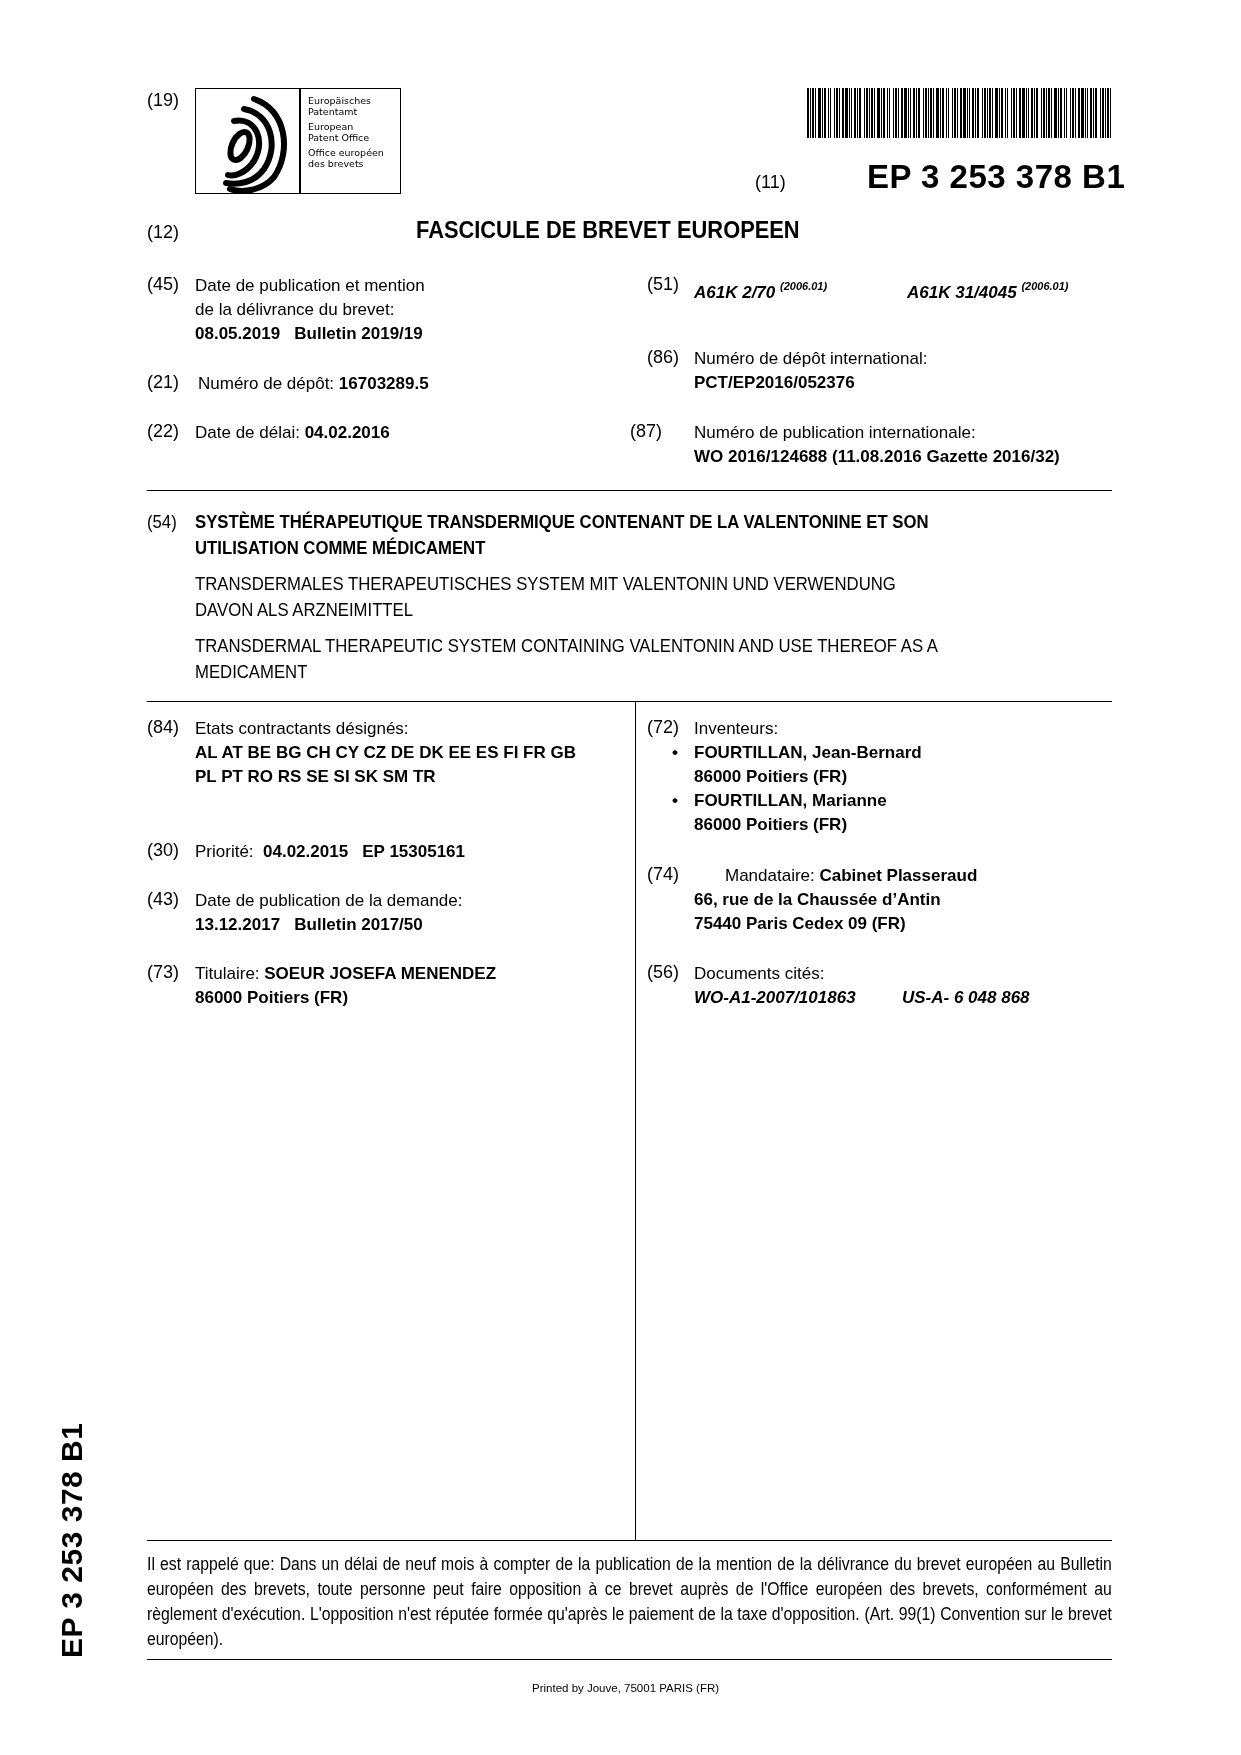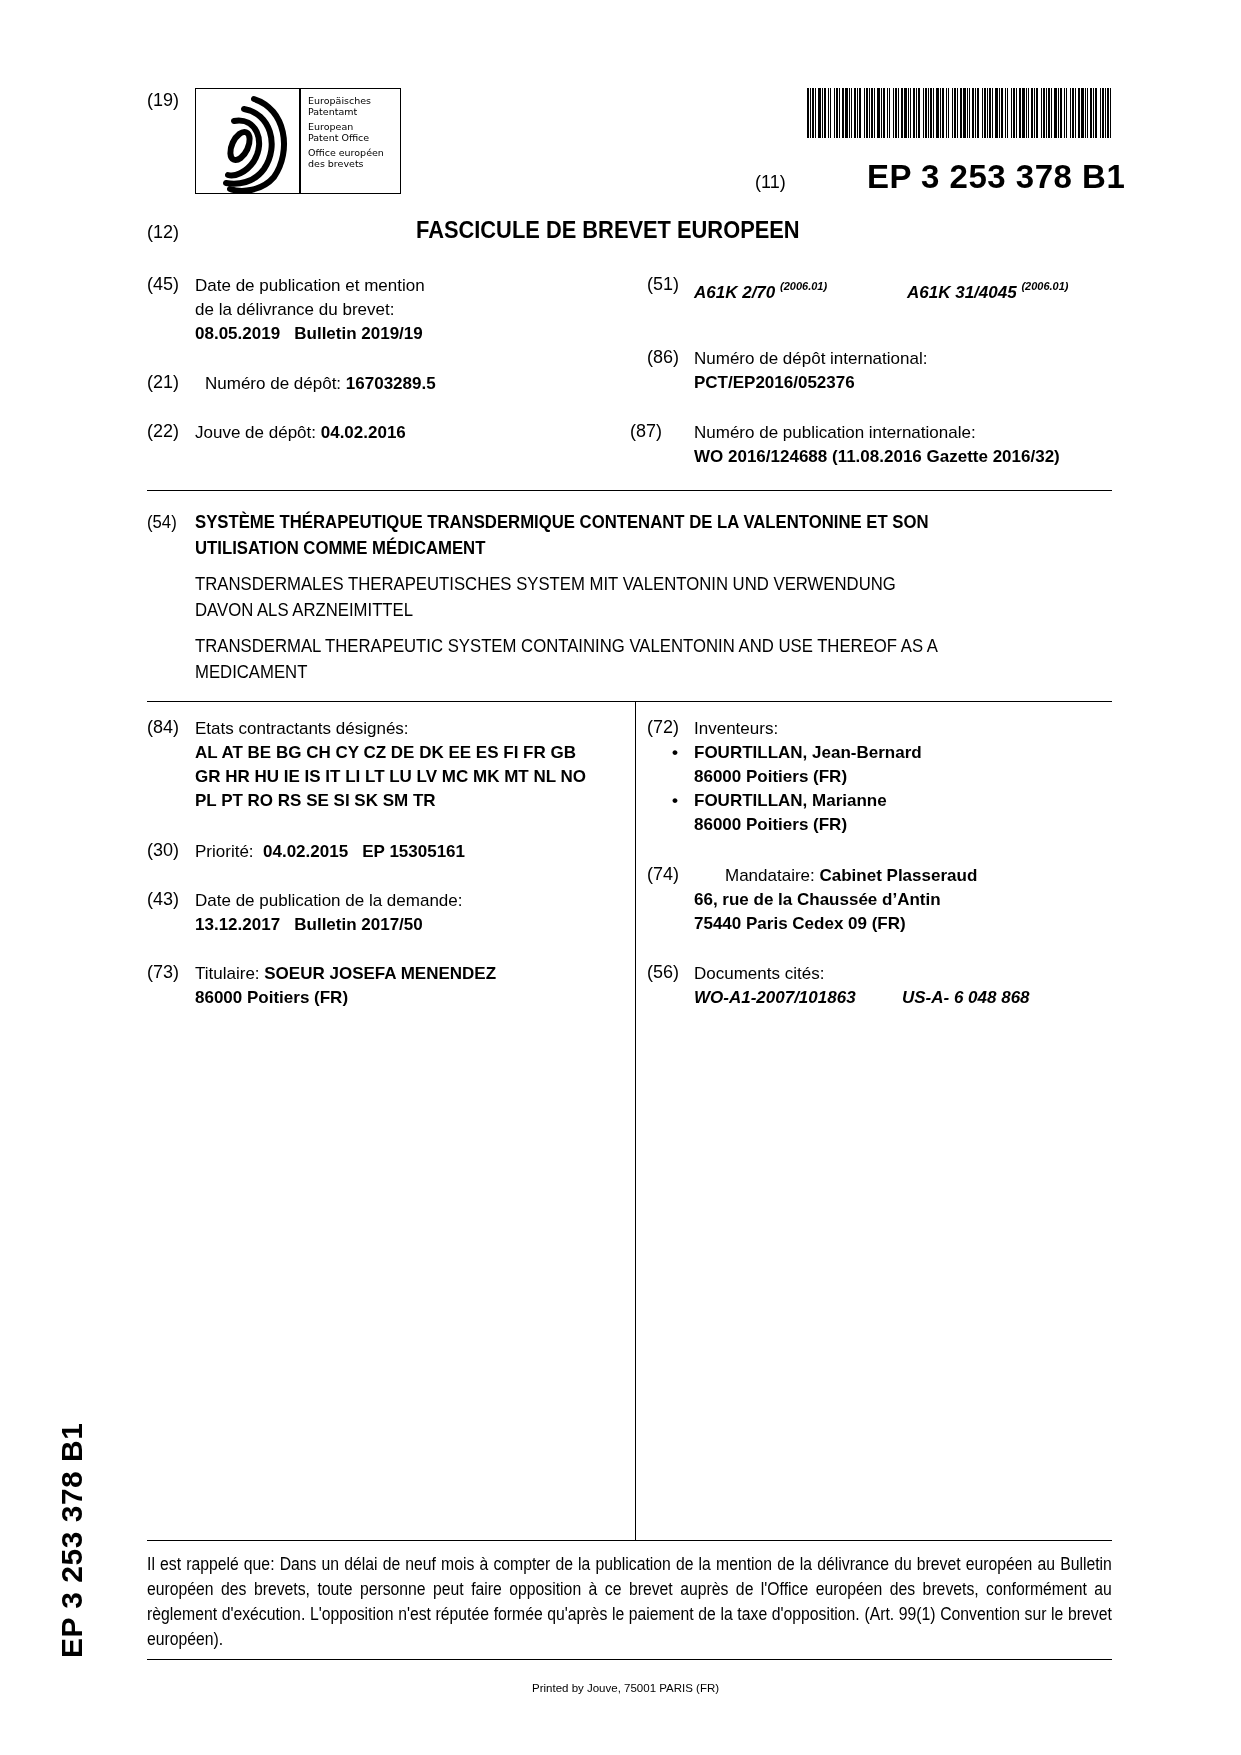--- a/index.html
+++ b/index.html
@@ -272,24 +272,24 @@
 <div class="abs title-main" style="left:416px;top:217px;">FASCICULE DE BREVET EUROPEEN</div>
 
 <div class="abs num" style="left:147px;top:274px;">(45)</div>
 <div class="abs lbl" style="left:195px;top:274px;">
   <div>Date de publication et mention</div>
   <div>de la délivrance du brevet:</div>
   <div class="b" style="white-space:pre;">08.05.2019   Bulletin 2019/19</div>
 </div>
 
 <div class="abs num" style="left:147px;top:372px;">(21)</div>
-<div class="abs lbl" style="left:205px;top:372px;white-space:pre;"><span>Numéro de dépôt: </span><span class="b">16703289.5</span></div>
+<div class="abs lbl" style="left:198px;top:372px;white-space:pre;"><span>Numéro de dépôt: </span><span class="b">16703289.5</span></div>
 
 <div class="abs num" style="left:147px;top:421px;">(22)</div>
-<div class="abs lbl" style="left:195px;top:421px;white-space:pre;"><span>Jouve de dépôt: </span><span class="b">04.02.2016</span></div>
+<div class="abs lbl" style="left:195px;top:421px;white-space:pre;"><span>Date de délai: </span><span class="b">04.02.2016</span></div>
 
 <div class="abs num" style="left:647px;top:274px;">(51)</div>
 <div class="abs lbl" style="left:694px;top:274px;">
   <div style="position:relative;height:24px;width:420px;">
     <span class="ital" style="position:absolute;left:0;"><span>A61K 2/70</span> <sup class="cl">(2006.01)</sup></span>
     <span class="ital" style="position:absolute;left:213px;"><span>A61K 31/4045</span> <sup class="cl">(2006.01)</sup></span>
   </div>
 </div>
 
 <div class="abs num" style="left:647px;top:347px;">(86)</div>
@@ -323,21 +323,20 @@
 </div>
 
 <div class="rule" style="left:147px;top:701px;width:965px;"></div>
 <div class="vrule" style="left:635px;top:701px;height:839px;"></div>
 
 <div class="abs num" style="left:147px;top:717px;">(84)</div>
 <div class="abs lbl" style="left:195px;top:717px;">
   <div>Etats contractants désignés:</div>
   <div class="b">
     <div>AL AT BE BG CH CY CZ DE DK EE ES FI FR GB</div>
-    <div>GR HR HU IE IS IT LI LT LU LV MC MK MT NL NO</div>
     <div>PL PT RO RS SE SI SK SM TR</div>
   </div>
 </div>
 
 <div class="abs num" style="left:147px;top:840px;">(30)</div>
 <div class="abs lbl" style="left:195px;top:840px;white-space:pre;"><span>Priorité:  </span><span class="b">04.02.2015   EP 15305161</span></div>
 
 <div class="abs num" style="left:147px;top:889px;">(43)</div>
 <div class="abs lbl" style="left:195px;top:889px;">
   <div>Date de publication de la demande:</div>

